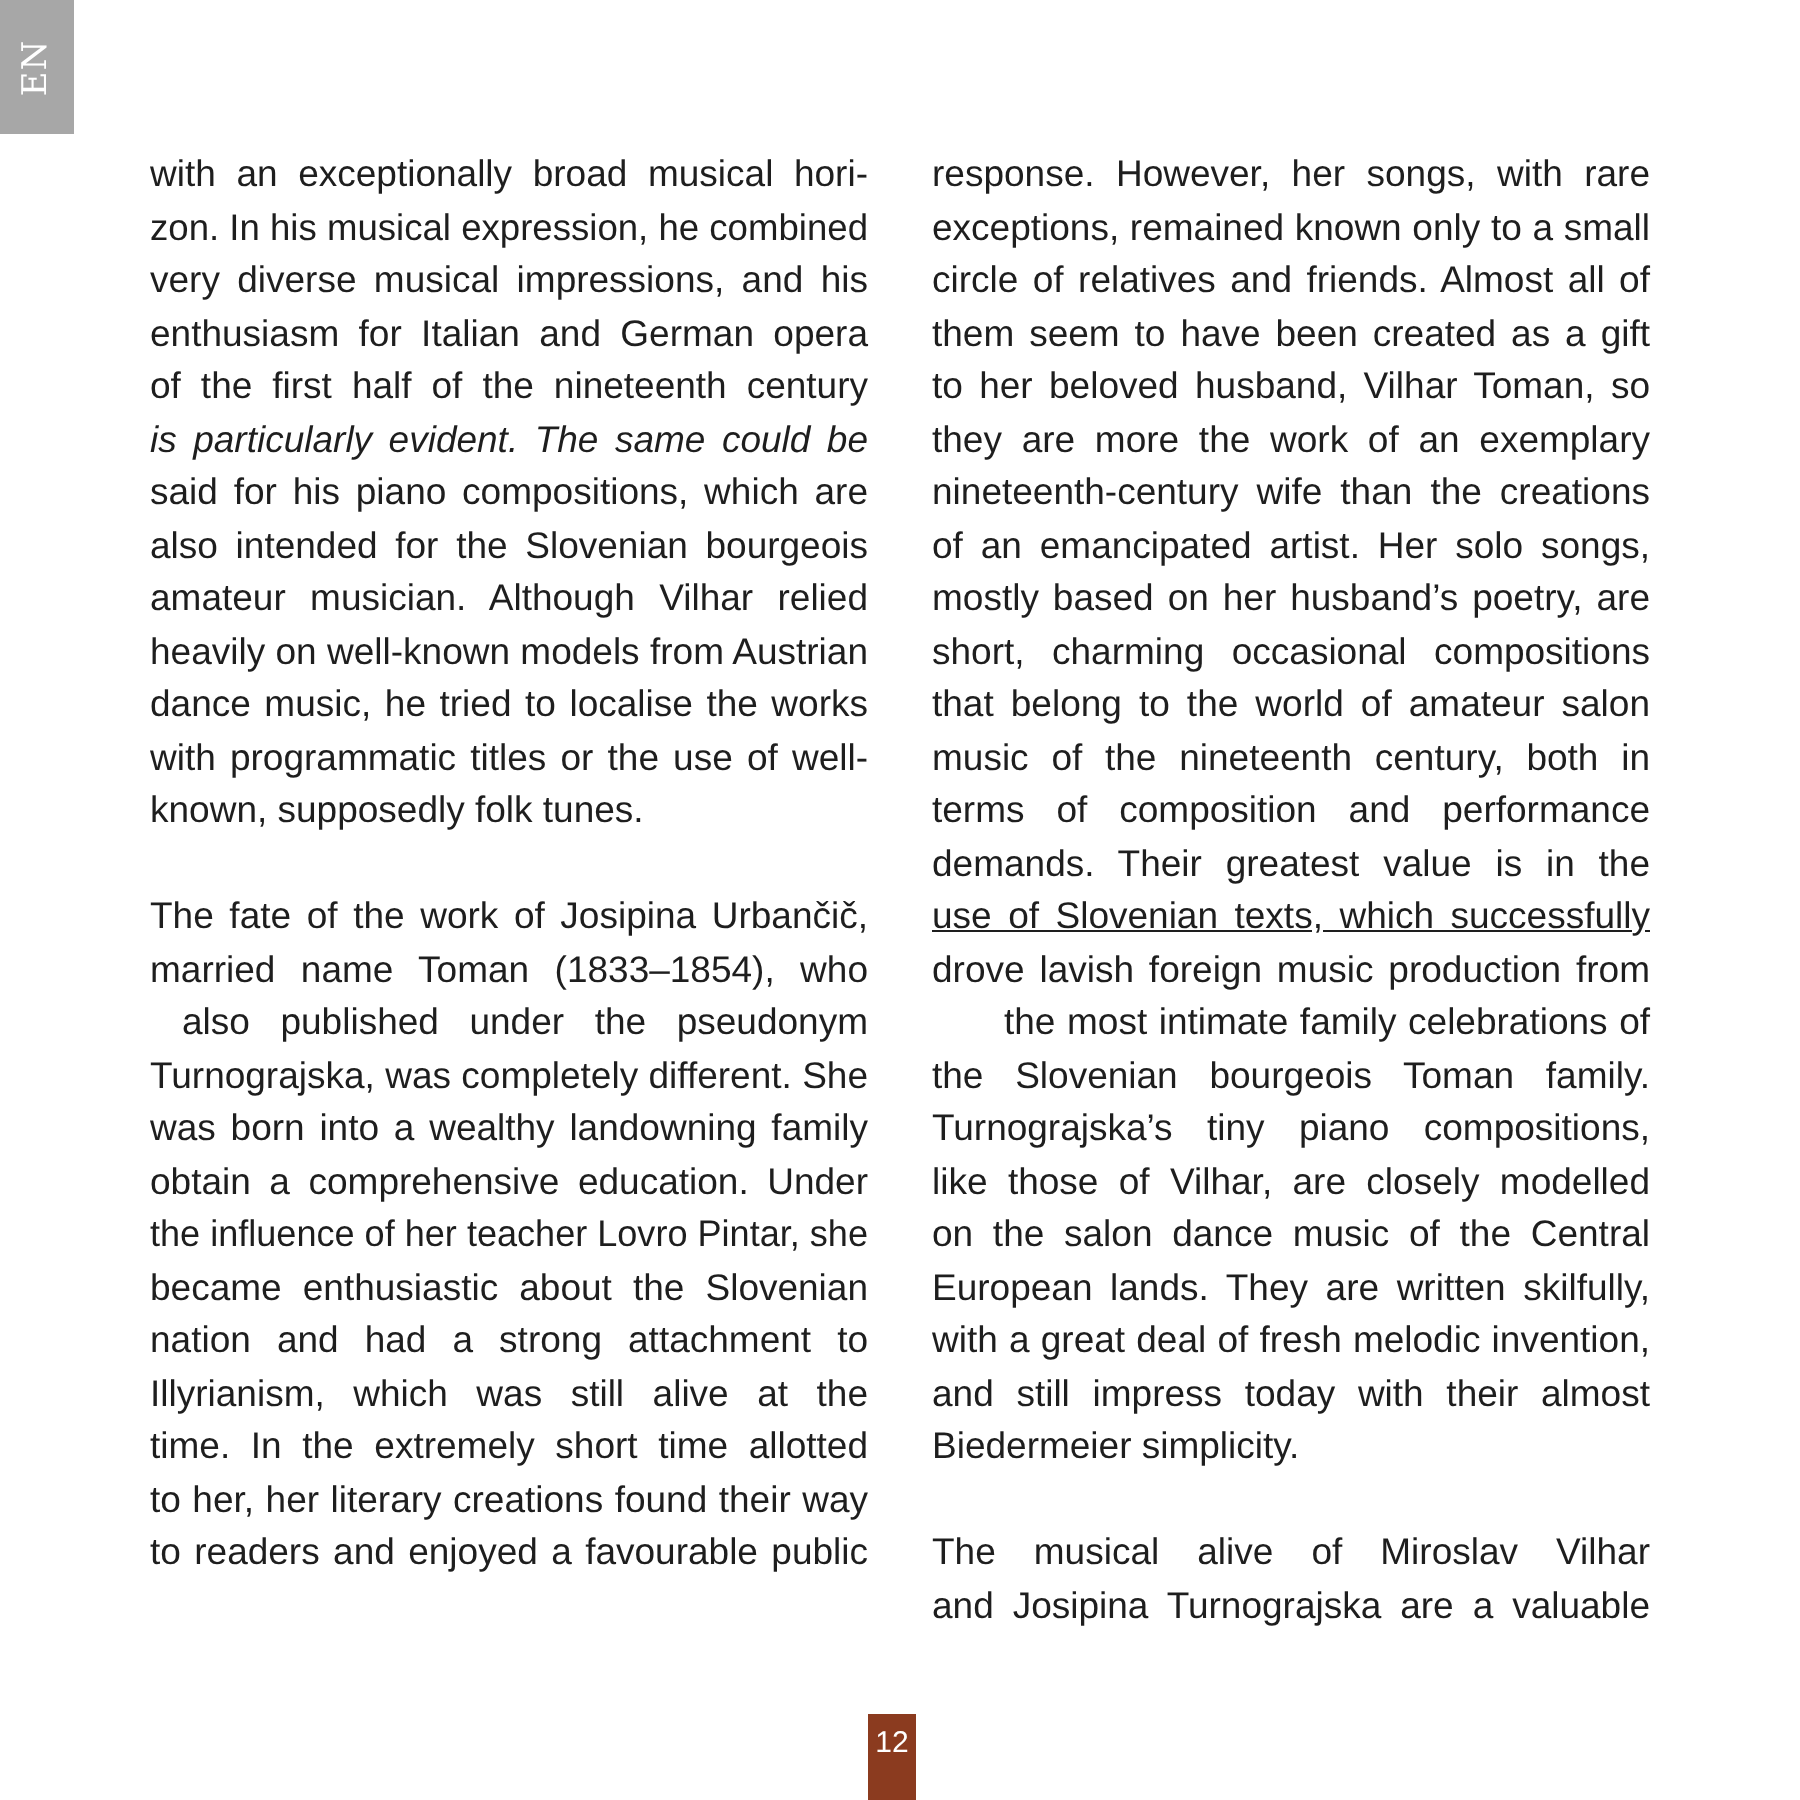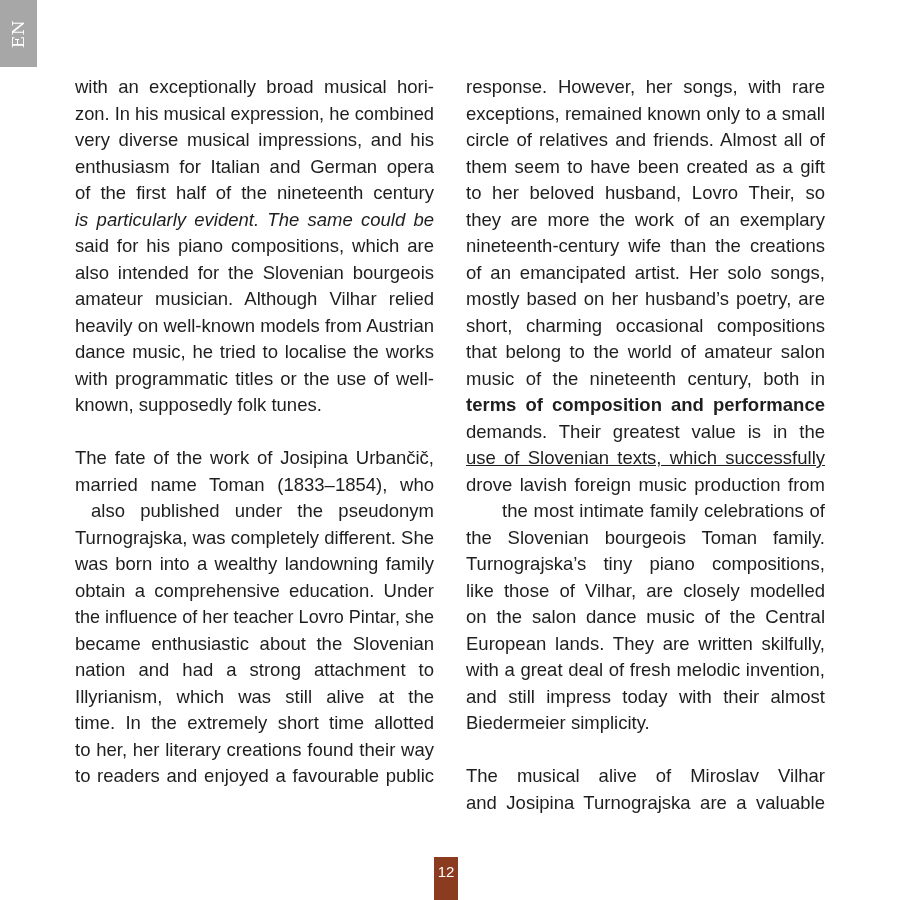--- a/index.html
+++ b/index.html
@@ -68,29 +68,29 @@
       <div class="line" style="white-space: nowrap;">to her, her literary creations found their way</div>
       <div class="line" style="white-space: nowrap;">to readers and enjoyed a favourable public</div>
     </div>
   </div>
 <div class="col right" id="col-right">
     <div class="para">
       <div class="line" style="white-space: nowrap;">response. However, her songs, with rare</div>
       <div class="line" style="white-space: nowrap;">exceptions, remained known only to a small</div>
       <div class="line" style="white-space: nowrap;">circle of relatives and friends. Almost all of</div>
       <div class="line" style="white-space: nowrap;">them seem to have been created as a gift</div>
-      <div class="line" style="white-space: nowrap;">to her beloved husband, Lovro Their, so</div>
+      <div class="line" style="white-space: nowrap;">to her beloved husband, Vilhar Toman, so</div>
       <div class="line" style="white-space: nowrap;">they are more the work of an exemplary</div>
       <div class="line" style="white-space: nowrap;">nineteenth-century wife than the creations</div>
       <div class="line" style="white-space: nowrap;">of an emancipated artist. Her solo songs,</div>
       <div class="line" style="white-space: nowrap;">mostly based on her husband’s poetry, are</div>
       <div class="line" style="white-space: nowrap;">short, charming occasional compositions</div>
       <div class="line" style="white-space: nowrap;">that belong to the world of amateur salon</div>
       <div class="line" style="white-space: nowrap;">music of the nineteenth century, both in</div>
-      <div class="line" style="white-space: nowrap; font-weight: bold;">terms of composition and performance</div>
+      <div class="line" style="white-space: nowrap;">terms of composition and performance</div>
       <div class="line" style="white-space: nowrap;">demands. Their greatest value is in the</div>
       <div class="line" style="white-space: nowrap; text-decoration: underline;">use of Slovenian texts, which successfully</div>
       <div class="line" style="white-space: nowrap;">drove lavish foreign music production from</div>
       <div class="line" style="white-space: nowrap; margin-left: 36px;">the most intimate family celebrations of</div>
       <div class="line" style="white-space: nowrap;">the Slovenian bourgeois Toman family.</div>
       <div class="line" style="white-space: nowrap;">Turnograjska’s tiny piano compositions,</div>
       <div class="line" style="white-space: nowrap;">like those of Vilhar, are closely modelled</div>
       <div class="line" style="white-space: nowrap;">on the salon dance music of the Central</div>
       <div class="line" style="white-space: nowrap;">European lands. They are written skilfully,</div>
       <div class="line" style="white-space: nowrap;">with a great deal of fresh melodic invention,</div>

